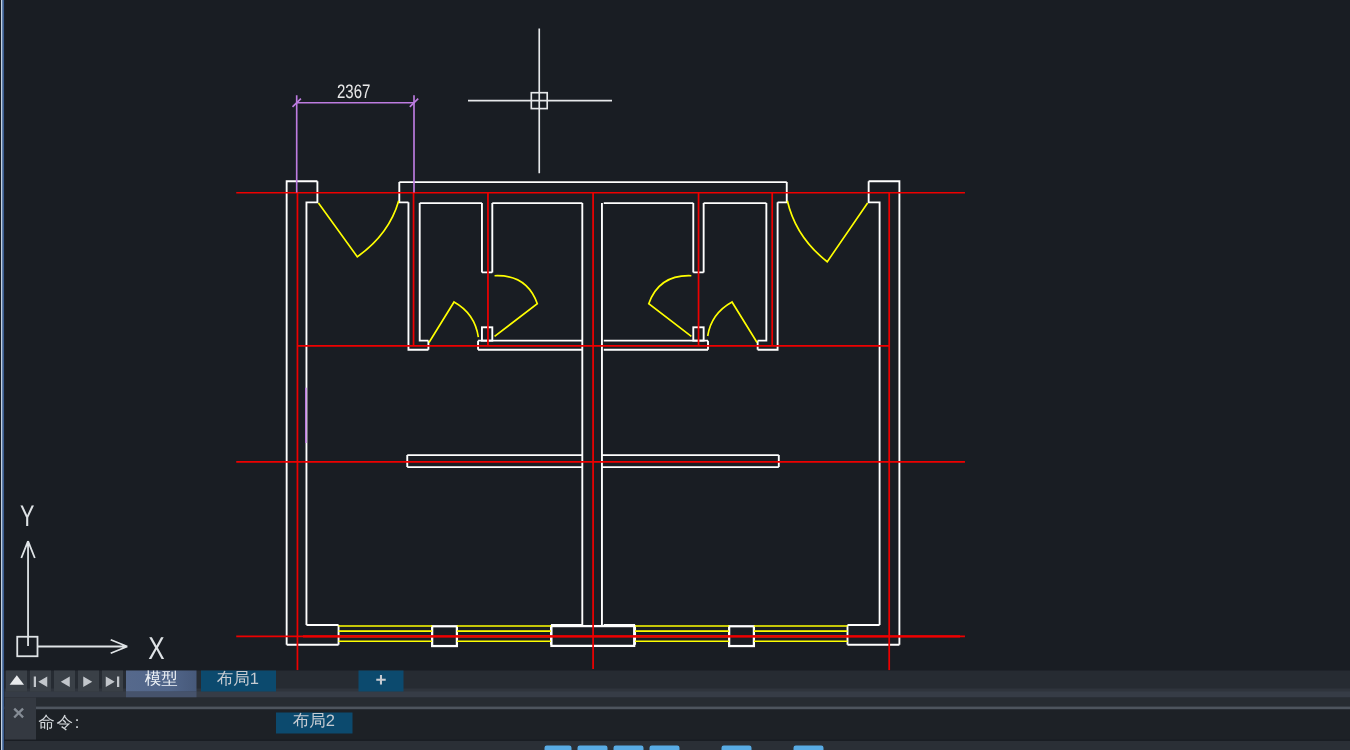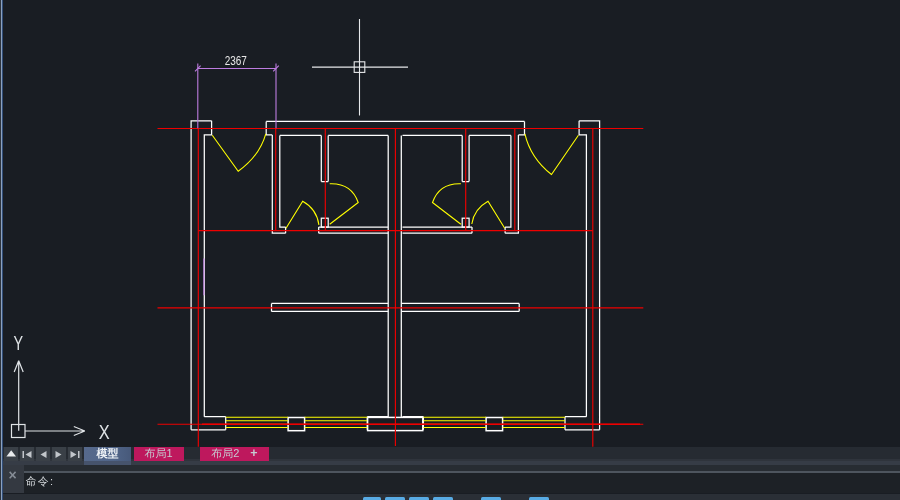--- a/index.html
+++ b/index.html
@@ -12,22 +12,22 @@
   #tabrow{position:absolute;left:0;top:447px;width:900px;height:18.4px;background:#262b32;}
   #strip2{position:absolute;left:0;top:458.8px;width:900px;height:6.5px;background:#2f343c;}
   #strip2b{position:absolute;left:0;top:461.4px;width:900px;height:3.6px;background:#363c46;}
   #strip2c{position:absolute;left:84px;top:461.4px;width:46.9px;height:3.6px;background:#46536c;}
   #strip3{position:absolute;left:0;top:465.3px;width:900px;height:5.9px;background:#272c32;}
   #cmdline-border{position:absolute;left:0;top:471.2px;width:900px;height:1.4px;background:#4e555e;}
   #cmdarea{position:absolute;left:0;top:472.6px;width:900px;height:20.9px;background:#1d2126;}
   #statusbar{position:absolute;left:0;top:493.5px;width:900px;height:6.5px;background:#2a2f36;}
   .navbtn{position:absolute;top:447.2px;height:14px;background:#3a4047;}
   .tab{position:absolute;top:447.2px;height:14.2px;line-height:13px;text-align:center;
-       font-size:11px;color:#c6cbd1;background:#be185d;}
-  .tab.active{background:linear-gradient(90deg,#56698c,#51668a 60%,#47597a);color:#eef2f6;font-weight:bold;text-align:center;}
+       font-size:11px;color:#c6cbd1;background:#0c4a6e;}
+  .tab.active{background:linear-gradient(90deg,#56698c,#51668a 60%,#47597a);color:#eef2f6;font-weight:normal;text-align:center;}
   #xpanel{position:absolute;left:2.8px;top:465.3px;width:21.7px;height:28.2px;background:#343941;}
   #xbtn{position:absolute;left:5px;top:467.5px;width:15px;height:15px;
         color:#858c95;font-size:14px;font-weight:bold;text-align:center;line-height:15px;}
   #cmdtext{position:absolute;left:25.5px;top:474.2px;font-size:11px;letter-spacing:1.2px;color:#d4d8dc;}
   .bluebtn{position:absolute;top:497.2px;height:4px;background:#58abe4;border-radius:1.5px 1.5px 0 0;}
 </style>
 </head>
 <body>
 <svg id="canvas" viewBox="0 0 900 447">
 
@@ -128,21 +128,21 @@
   <g fill="#c2c6cb">
     <path d="M22.5,4 h1.5 v7 h-1.5 Z M31.5,4 V11 L25.5,7.5 Z"></path>
     <path d="M46.5,4 V11 L40.5,7.5 Z"></path>
     <path d="M55.5,4 V11 L61.5,7.5 Z"></path>
     <path d="M70.5,4 V11 L76.5,7.5 Z M78,4 h1.5 v7 h-1.5 Z"></path>
   </g>
 </svg>
 
 <div class="tab active" style="left:84px;width:46.9px;">模型</div>
 <div class="tab" style="left:133.6px;width:50px;">布局1</div>
-<div class="tab" style="left:200px;width:50.5px;">布局2</div>
+<div class="tab" style="left:184px;width:50.5px;margin-top:28px;">布局2</div>
 <div class="tab" style="left:238.7px;width:30.5px;font-weight:bold;font-size:12.5px;">+</div>
 
 <div id="xpanel"></div>
 <div id="xbtn">×</div>
 <div id="cmdtext">命令:</div>
 
 <div class="bluebtn" style="left:362.7px;width:18.6px;"></div>
 <div class="bluebtn" style="left:385.3px;width:20px;"></div>
 <div class="bluebtn" style="left:409.3px;width:20px;"></div>
 <div class="bluebtn" style="left:433.3px;width:20px;"></div>

